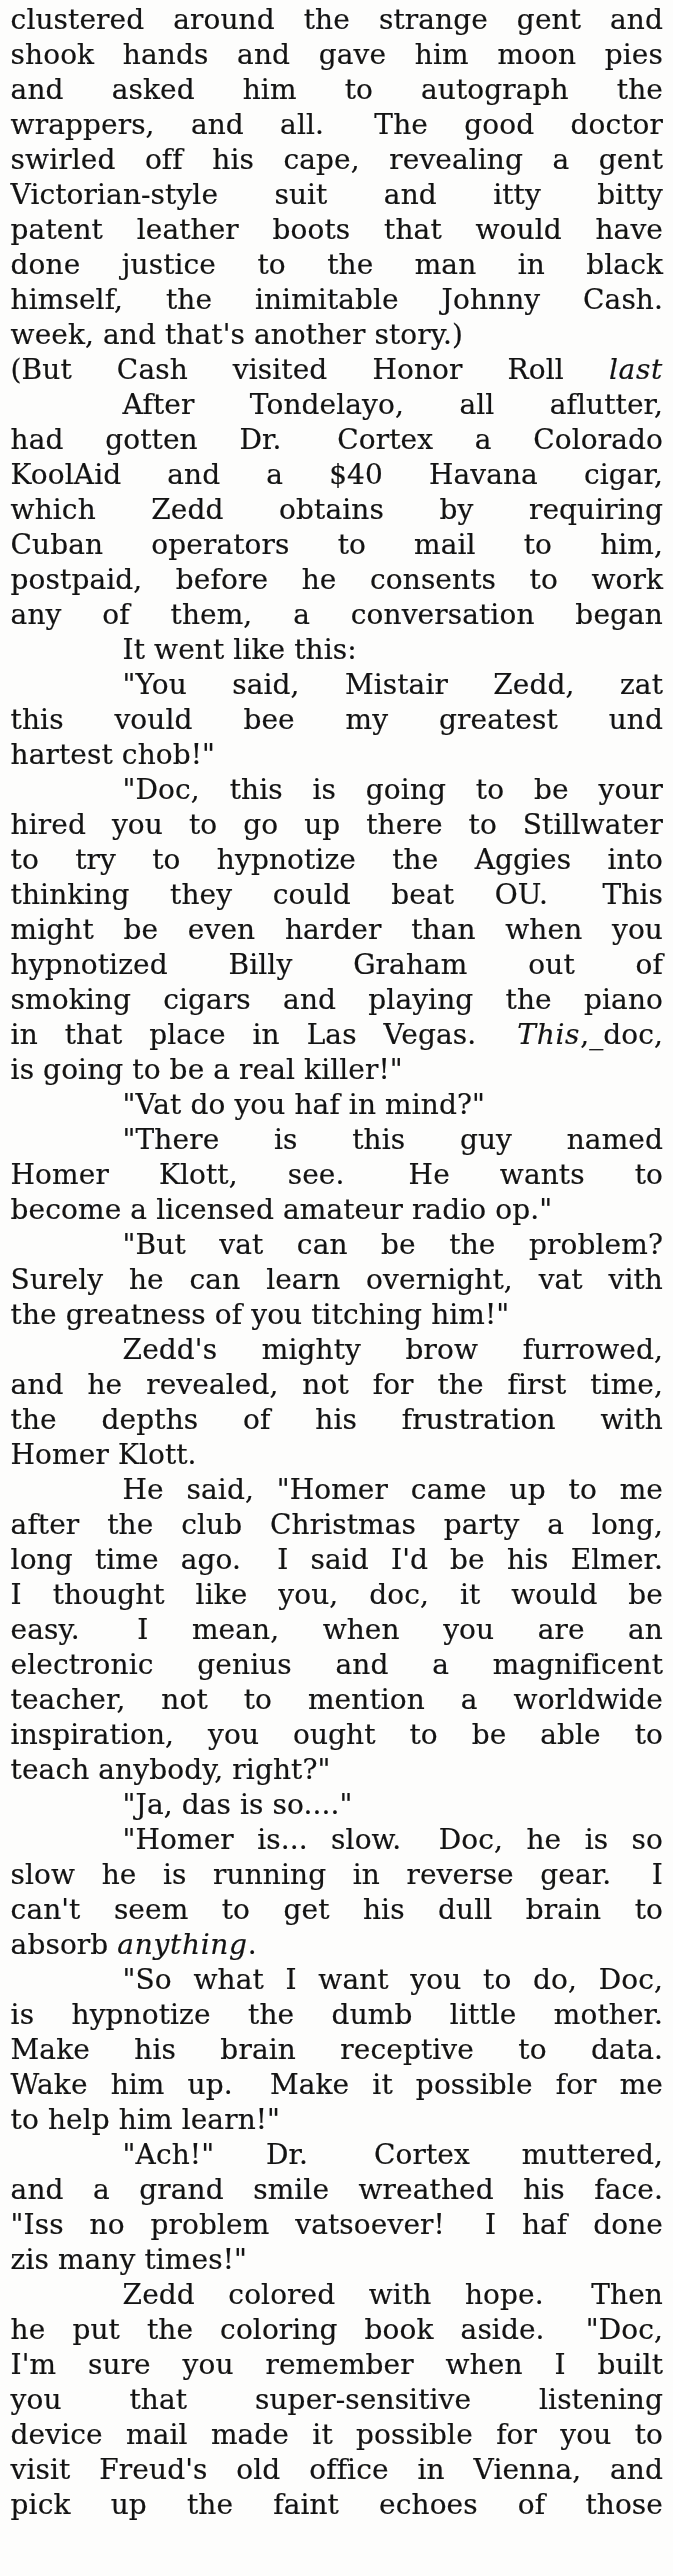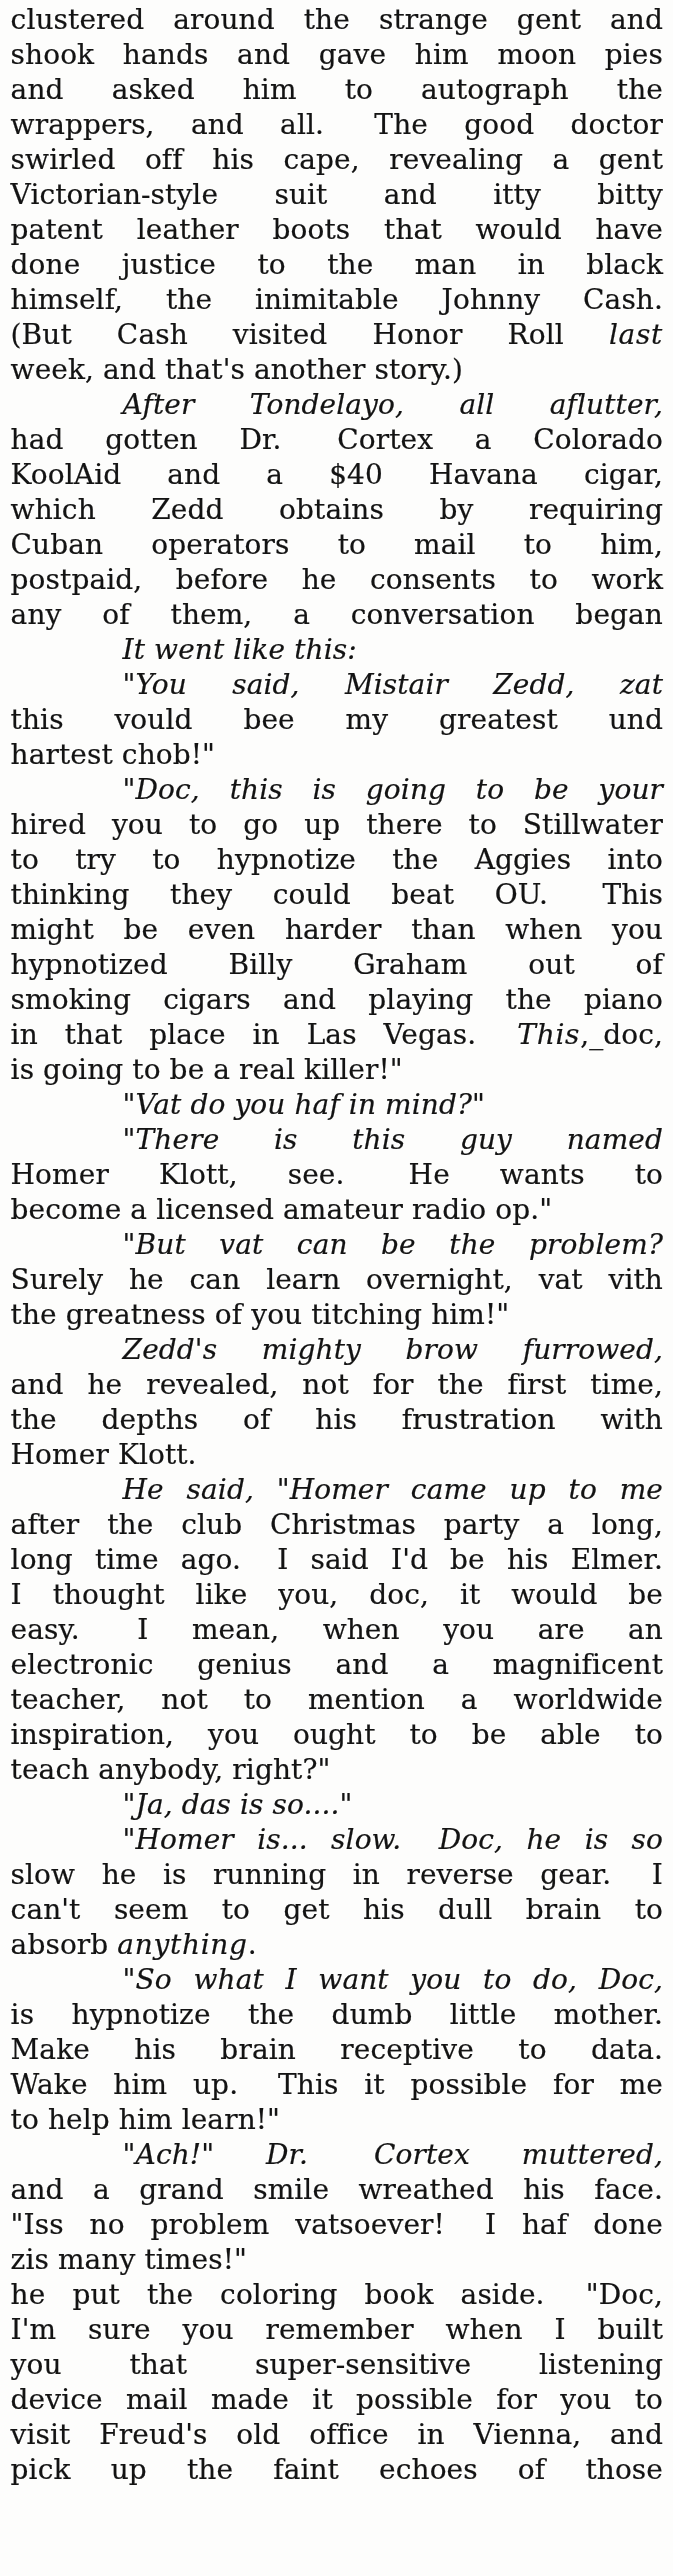--- a/index.html
+++ b/index.html
@@ -30,43 +30,42 @@
     text-align-last: justify;
     height: 35px;
     overflow: visible;
   }
   .line.end {
     text-align: left;
     text-align-last: left;
   }
   .line.indent {
     text-indent: 112px;
-    font-style: italic;
   }
   .line i {
     font-style: italic;
     letter-spacing: 0.7px;
   }
 </style>
 </head>
 <body>
 
 <div class="page" style="background: rgb(253, 253, 252);">
   <div class="column" style="color: rgb(19, 19, 19);">
       <div class="line">clustered around the strange gent and</div>
       <div class="line">shook hands and gave him moon pies</div>
       <div class="line">and asked him to autograph the</div>
       <div class="line">wrappers, and all.  The good doctor</div>
       <div class="line">swirled off his cape, revealing a gent</div>
       <div class="line">Victorian-style suit and itty bitty</div>
       <div class="line">patent leather boots that would have</div>
       <div class="line">done justice to the man in black</div>
       <div class="line">himself, the inimitable Johnny Cash.</div>
+      <div class="line end">week, and that's another story.)</div>
       <div class="line">(But Cash visited Honor Roll <i>last</i></div>
-      <div class="line end">week, and that's another story.)</div>
       <div class="line indent">After Tondelayo, all aflutter,</div>
       <div class="line">had gotten Dr.  Cortex a Colorado</div>
       <div class="line">KoolAid and a $40 Havana cigar,</div>
       <div class="line">which Zedd obtains by requiring</div>
       <div class="line">Cuban operators to mail to him,</div>
       <div class="line">postpaid, before he consents to work</div>
       <div class="line">any of them, a conversation began</div>
       <div class="line indent end">It went like this:</div>
       <div class="line indent">"You said, Mistair Zedd, zat</div>
       <div class="line">this vould bee my greatest und</div>
@@ -101,26 +100,27 @@
       <div class="line">inspiration, you ought to be able to</div>
       <div class="line end">teach anybody, right?"</div>
       <div class="line indent end">"Ja, das is so...."</div>
       <div class="line indent">"Homer is... slow.  Doc, he is so</div>
       <div class="line">slow he is running in reverse gear.  I</div>
       <div class="line">can't seem to get his dull brain to</div>
       <div class="line end">absorb <i>anything</i>.</div>
       <div class="line indent">"So what I want you to do, Doc,</div>
       <div class="line">is hypnotize the dumb little mother.</div>
       <div class="line">Make his brain receptive to data.</div>
-      <div class="line">Wake him up.  This it possible for me</div>
+      <div class="line">Wake him up.  Make it possible for me</div>
       <div class="line end">to help him learn!"</div>
       <div class="line indent">"Ach!" Dr.  Cortex muttered,</div>
       <div class="line">and a grand smile wreathed his face.</div>
       <div class="line">"Iss no problem vatsoever!  I haf done</div>
       <div class="line end">zis many times!"</div>
+      <div class="line indent">Zedd colored with hope.  Then</div>
       <div class="line">he put the coloring book aside.  "Doc,</div>
       <div class="line">I'm sure you remember when I built</div>
       <div class="line">you that super-sensitive listening</div>
       <div class="line">device mail made it possible for you to</div>
       <div class="line">visit Freud's old office in Vienna, and</div>
       <div class="line">pick up the faint echoes of those</div>
     </div>
 </div>
 
 

